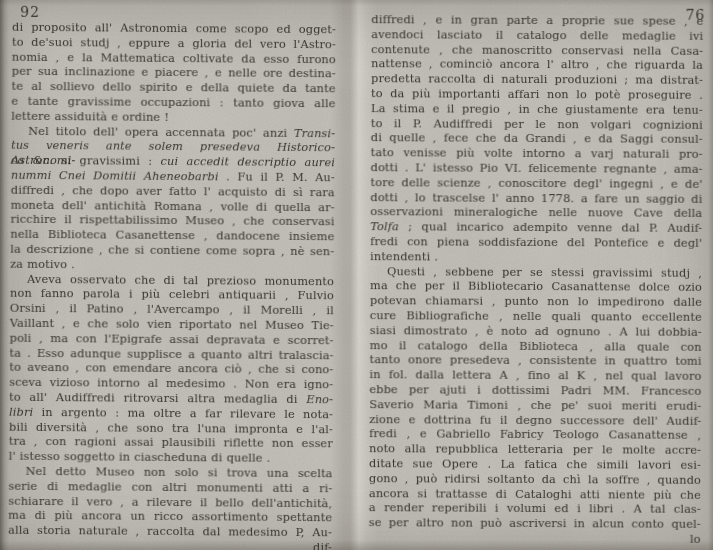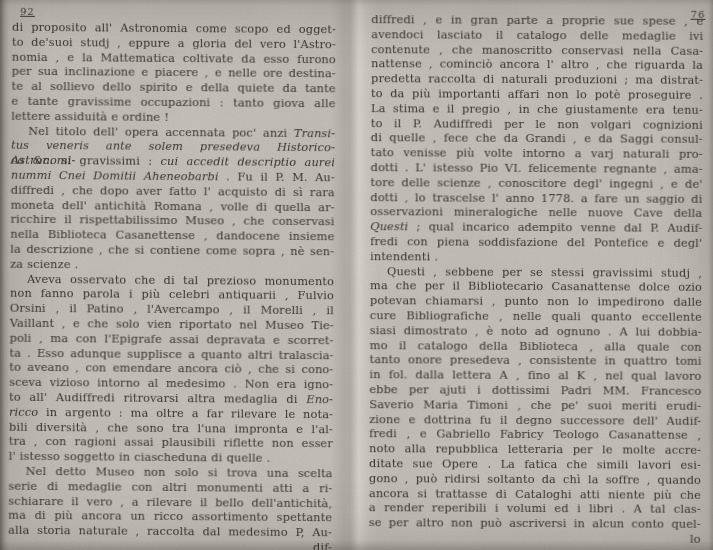--- a/index.html
+++ b/index.html
@@ -34,23 +34,22 @@
     font-size:11.4px;
     line-height:14.8px;
     letter-spacing:.1px;
     word-spacing:.4px;
     filter:blur(.27px);
   }
   .page-column.left{left:10px;top:21px;width:324px;transform:rotate(.45deg);}
   .page-column.right{left:370px;top:13px;width:332px;transform:rotate(.3deg);}
   .page-num{
     position:absolute;
-    font-size:10px;
+    font-size:14px;
     letter-spacing:1px;
-    text-decoration:underline;
   }
   .page-column.left  .page-num{top:-15px;left:8px;}
   .page-column.right .page-num{top:-6px;right:-2px;}
   .line{
     text-align:justify;
     text-align-last:justify;
     height:14.8px;
     overflow:visible;
     white-space:normal;
   }
@@ -95,31 +94,31 @@
         <div class="line end"><span>lettere assiduità e ordine !</span></div>
         <div class="line indent"><span>Nel titolo dell' opera accennata poc' anzi </span><span class="it">Transi-</span></div>
         <div class="line"><span class="it">tus veneris ante solem presedeva Historico-Astronomi-</span></div>
         <div class="line"><span class="it">ca &amp;c.</span><span> si gravissimi : </span><span class="it">cui accedit descriptio aurei</span></div>
         <div class="line"><span class="it">nummi Cnei Domitii Aheneobarbi</span><span> . Fu il P. M. Au-</span></div>
         <div class="line"><span>diffredi , che dopo aver fatto l' acquisto di sì rara</span></div>
         <div class="line"><span>moneta dell' antichità Romana , volle di quella ar-</span></div>
         <div class="line"><span>ricchire il rispettabilissimo Museo , che conservasi</span></div>
         <div class="line"><span>nella Biblioteca Casanettense , dandocene insieme</span></div>
         <div class="line"><span>la descrizione , che si contiene come sopra , nè sen-</span></div>
-        <div class="line end"><span>za scienze .</span></div>
+        <div class="line end"><span>za motivo .</span></div>
         <div class="line indent"><span>Aveva osservato che di tal prezioso monumento</span></div>
         <div class="line"><span>non fanno parola i più celebri antiquarii , Fulvio</span></div>
         <div class="line"><span>Orsini , il Patino , l'Avercampo , il Morelli , il</span></div>
         <div class="line"><span>Vaillant , e che solo vien riportato nel Museo Tie-</span></div>
         <div class="line"><span>poli , ma con l'Epigrafe assai depravata e scorret-</span></div>
         <div class="line"><span>ta . Esso adunque supplisce a quanto altri tralascia-</span></div>
         <div class="line"><span>to aveano , con emendare ancora ciò , che si cono-</span></div>
         <div class="line"><span>sceva vizioso intorno al medesimo . Non era igno-</span></div>
         <div class="line"><span>to all' Audiffredi ritrovarsi altra medaglia di </span><span class="it">Eno-</span></div>
-        <div class="line"><span class="it">ricco</span><span> in argento : ma oltre a far rilevare le nota-</span></div>
+        <div class="line"><span class="it">libri</span><span> in argento : ma oltre a far rilevare le nota-</span></div>
         <div class="line"><span>bili diversità , che sono tra l'una impronta e l'al-</span></div>
         <div class="line"><span>tra , con ragioni assai plausibili riflette non esser</span></div>
         <div class="line end"><span>l' istesso soggetto in ciascheduna di quelle .</span></div>
         <div class="line indent"><span>Nel detto Museo non solo si trova una scelta</span></div>
         <div class="line"><span>serie di medaglie con altri monumenti atti a ri-</span></div>
         <div class="line"><span>schiarare il vero , a rilevare il bello dell'antichità,</span></div>
         <div class="line"><span>ma di più ancora un ricco assortimento spettante</span></div>
         <div class="line"><span>alla storia naturale , raccolta dal medesimo P, Au-</span></div>
         <div class="line right"><span>dif-</span></div>
       </div>
@@ -135,21 +134,21 @@
         <div class="line"><span>predetta raccolta di naturali produzioni ; ma distrat-</span></div>
         <div class="line"><span>to da più importanti affari non lo potè proseguire .</span></div>
         <div class="line"><span>La stima e il pregio , in che giustamente era tenu-</span></div>
         <div class="line"><span>to il P. Audiffredi per le non volgari cognizioni</span></div>
         <div class="line"><span>di quelle , fece che da Grandi , e da Saggi consul-</span></div>
         <div class="line"><span>tato venisse più volte intorno a varj naturali pro-</span></div>
         <div class="line"><span>dotti . L' istesso Pio VI. felicemente regnante , ama-</span></div>
         <div class="line"><span>tore delle scienze , conoscitore degl' ingegni , e de'</span></div>
         <div class="line"><span>dotti , lo trascelse l' anno 1778. a fare un saggio di</span></div>
         <div class="line"><span>osservazioni mineralogiche nelle nuove Cave della</span></div>
-        <div class="line"><span class="it">Questi</span><span> ; qual incarico adempito venne dal P. Audif-</span></div>
+        <div class="line"><span class="it">Tolfa</span><span> ; qual incarico adempito venne dal P. Audif-</span></div>
         <div class="line"><span>fredi con piena soddisfazione del Pontefice e degl'</span></div>
         <div class="line end"><span>intendenti .</span></div>
         <div class="line indent"><span>Questi , sebbene per se stessi gravissimi studj ,</span></div>
         <div class="line"><span>ma che per il Bibliotecario Casanattense dolce ozio</span></div>
         <div class="line"><span>potevan chiamarsi , punto non lo impedirono dalle</span></div>
         <div class="line"><span>cure Bibliografiche , nelle quali quanto eccellente</span></div>
         <div class="line"><span>siasi dimostrato , è noto ad ognuno . A lui dobbia-</span></div>
         <div class="line"><span>mo il catalogo della Biblioteca , alla quale con</span></div>
         <div class="line"><span>tanto onore presedeva , consistente in quattro tomi</span></div>
         <div class="line"><span>in fol. dalla lettera A , fino al K , nel qual lavoro</span></div>

